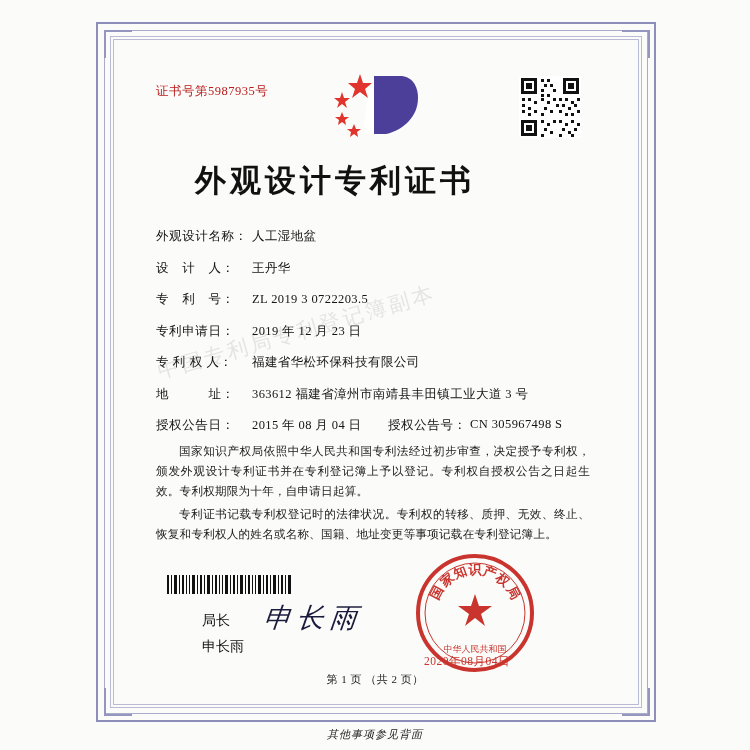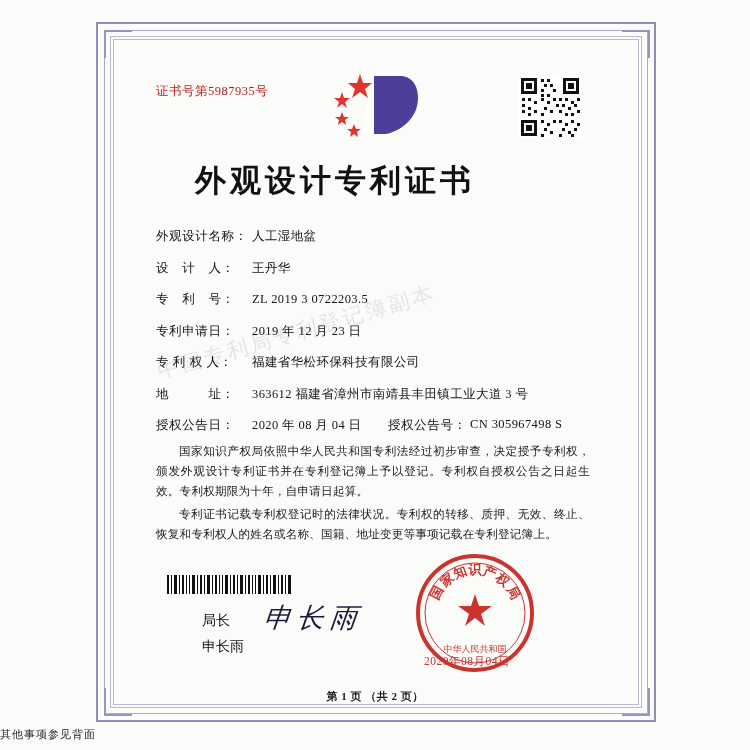--- a/index.html
+++ b/index.html
@@ -222,36 +222,37 @@
     top: 654px;
     font-size: 11.5px;
     color: #c9352e;
     letter-spacing: 0.5px;
   }
 
   
   .page-footer {
     position: absolute;
     left: 0;
-    top: 689px;
+    top: 672px;
     width: 750px;
     text-align: center;
     font-size: 11px;
     color: #1d1d1d;
     letter-spacing: 0.5px;
-    font-weight: bold;
   }
   .outside-footer {
     position: absolute;
     left: 0;
     top: 727px;
     width: 750px;
+    text-align: center;
     font-size: 11px;
     color: #1d1d1d;
     letter-spacing: 1px;
+    font-style: italic;
   }
 </style>
 </head>
 <body>
 
 <div id="page">
 
   <div class="border-outer"></div>
   <div class="border-mid"></div>
   <div class="border-inner"></div>
@@ -375,21 +376,21 @@
     </div>
 
     <div class="field-row">
       <span class="field-label">地　　　址：</span>
       <span class="field-value">363612 福建省漳州市南靖县丰田镇工业大道 3 号</span>
     </div>
 
     <div class="two-col">
       <span class="left">
         <span class="field-label">授权公告日：</span>
-        <span class="field-value">2020 年 08 月 04 日</span>
+        <span class="field-value">2015 年 08 月 04 日</span>
       </span>
       <span class="right">
         <span class="field-label">授权公告号：</span>
         <span class="field-value">CN 305967498 S</span>
       </span>
     </div>
   </div>
 
   <div class="body-text">
     <p>国家知识产权局依照中华人民共和国专利法经过初步审查，决定授予专利权，颁发外观设计专利证书并在专利登记簿上予以登记。专利权自授权公告之日起生效。专利权期限为十年，自申请日起算。</p>

